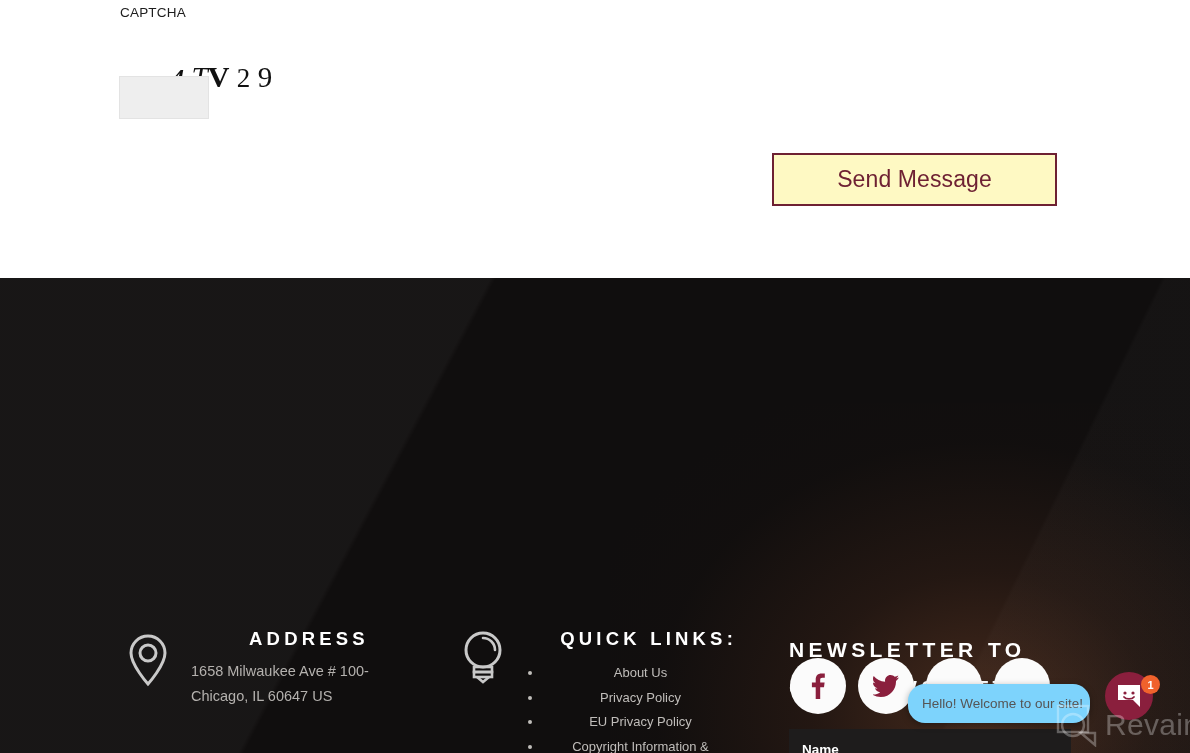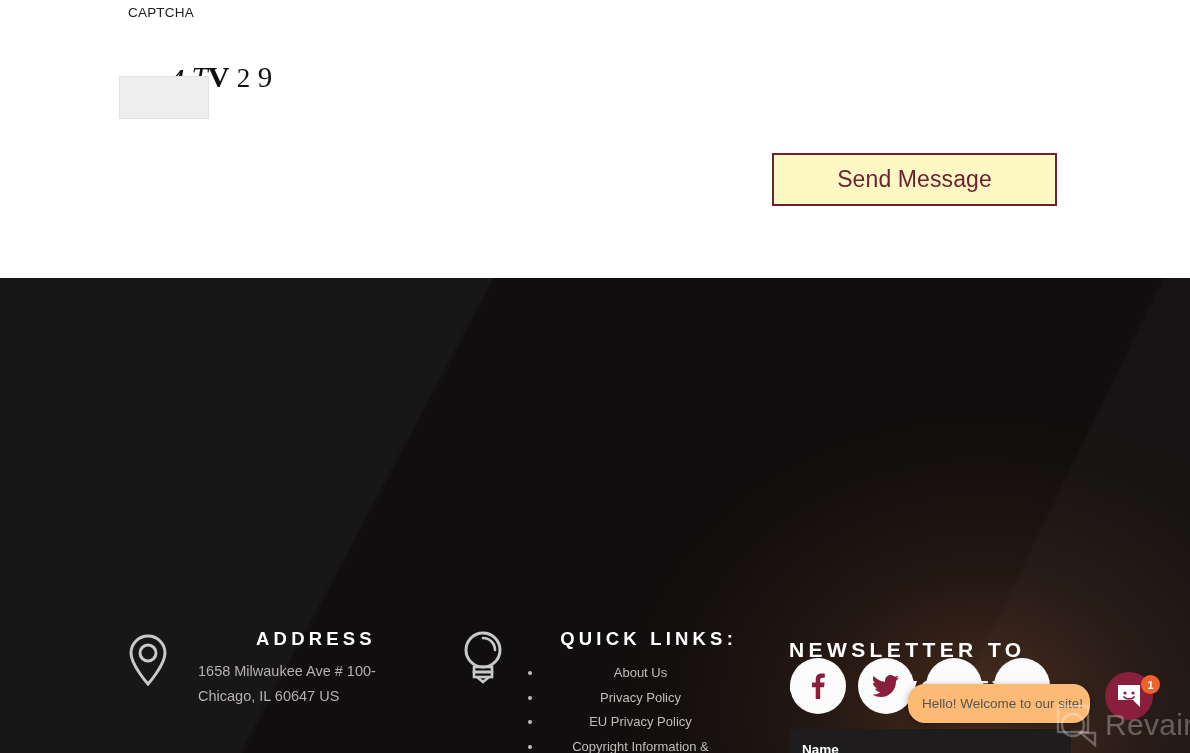--- a/index.html
+++ b/index.html
@@ -29,21 +29,20 @@
   }
 
   .captcha-label {
     position: absolute;
     left: 120px;
     top: 5px;
     font-size: 13.5px;
     letter-spacing: 0.2px;
     color: #1d1d1d;
     font-family: "Liberation Sans", sans-serif;
-    margin-left: 8px;
   }
 
   .captcha-image {
     position: absolute;
     left: 126px;
     top: 26px;
     width: 180px;
     height: 38px;
     font-size: 30px;
     color: #111111;
@@ -184,21 +183,21 @@
     align-items: center;
     justify-content: center;
     cursor: pointer;
   }
 
   
   .chat-tip {
     position: absolute;
     left: 908px; top: 684px;
     width: 182px; height: 39px;
-    background: #fdba74;
+    background: #7dd3fc;
     border-radius: 17px;
     display: flex;
     align-items: center;
     padding-left: 14px;
     font-size: 13.5px;
     color: #555555;
     box-shadow: 0 2px 7px rgba(0,0,0,0.35);
     font-family: "Liberation Sans", sans-serif;
     white-space: nowrap;
   }
@@ -267,21 +266,21 @@
     <div class="glow"></div>
 
     <div class="f-icon" style="left:127px; top:355px;">
       <svg width="42" height="55" viewBox="0 0 42 55">
         <path d="M21 3 C11.6 3 4 10.6 4 20 C4 32 21 51 21 51 C21 51 38 32 38 20 C38 10.6 30.4 3 21 3 Z" fill="none" stroke="#c9c9c9" stroke-width="3"></path>
         <circle cx="21" cy="20" r="8" fill="none" stroke="#c9c9c9" stroke-width="3"></circle>
       </svg>
     </div>
     <div class="f-col" style="left:191px; top:350px;">
       <div class="f-head">ADDRESS</div>
-      <div class="f-body" style="margin-top:9px;margin-left:7px;">
+      <div class="f-body" style="margin-top:9px;">
         <div>1658 Milwaukee Ave # 100-</div>
         <div>Chicago, IL 60647 US</div>
       </div>
     </div>
 
     <div class="f-icon" style="left:460px; top:350px;">
       <svg width="46" height="60" viewBox="0 0 46 60">
         <circle cx="23" cy="22" r="17" fill="none" stroke="#c9c9c9" stroke-width="3"></circle>
         <path d="M23 10 A12 12 0 0 1 35 22" fill="none" stroke="#c9c9c9" stroke-width="2.6" stroke-linecap="round"></path>
         <rect x="14" y="39" width="18" height="5" fill="none" stroke="#c9c9c9" stroke-width="2.6"></rect>

